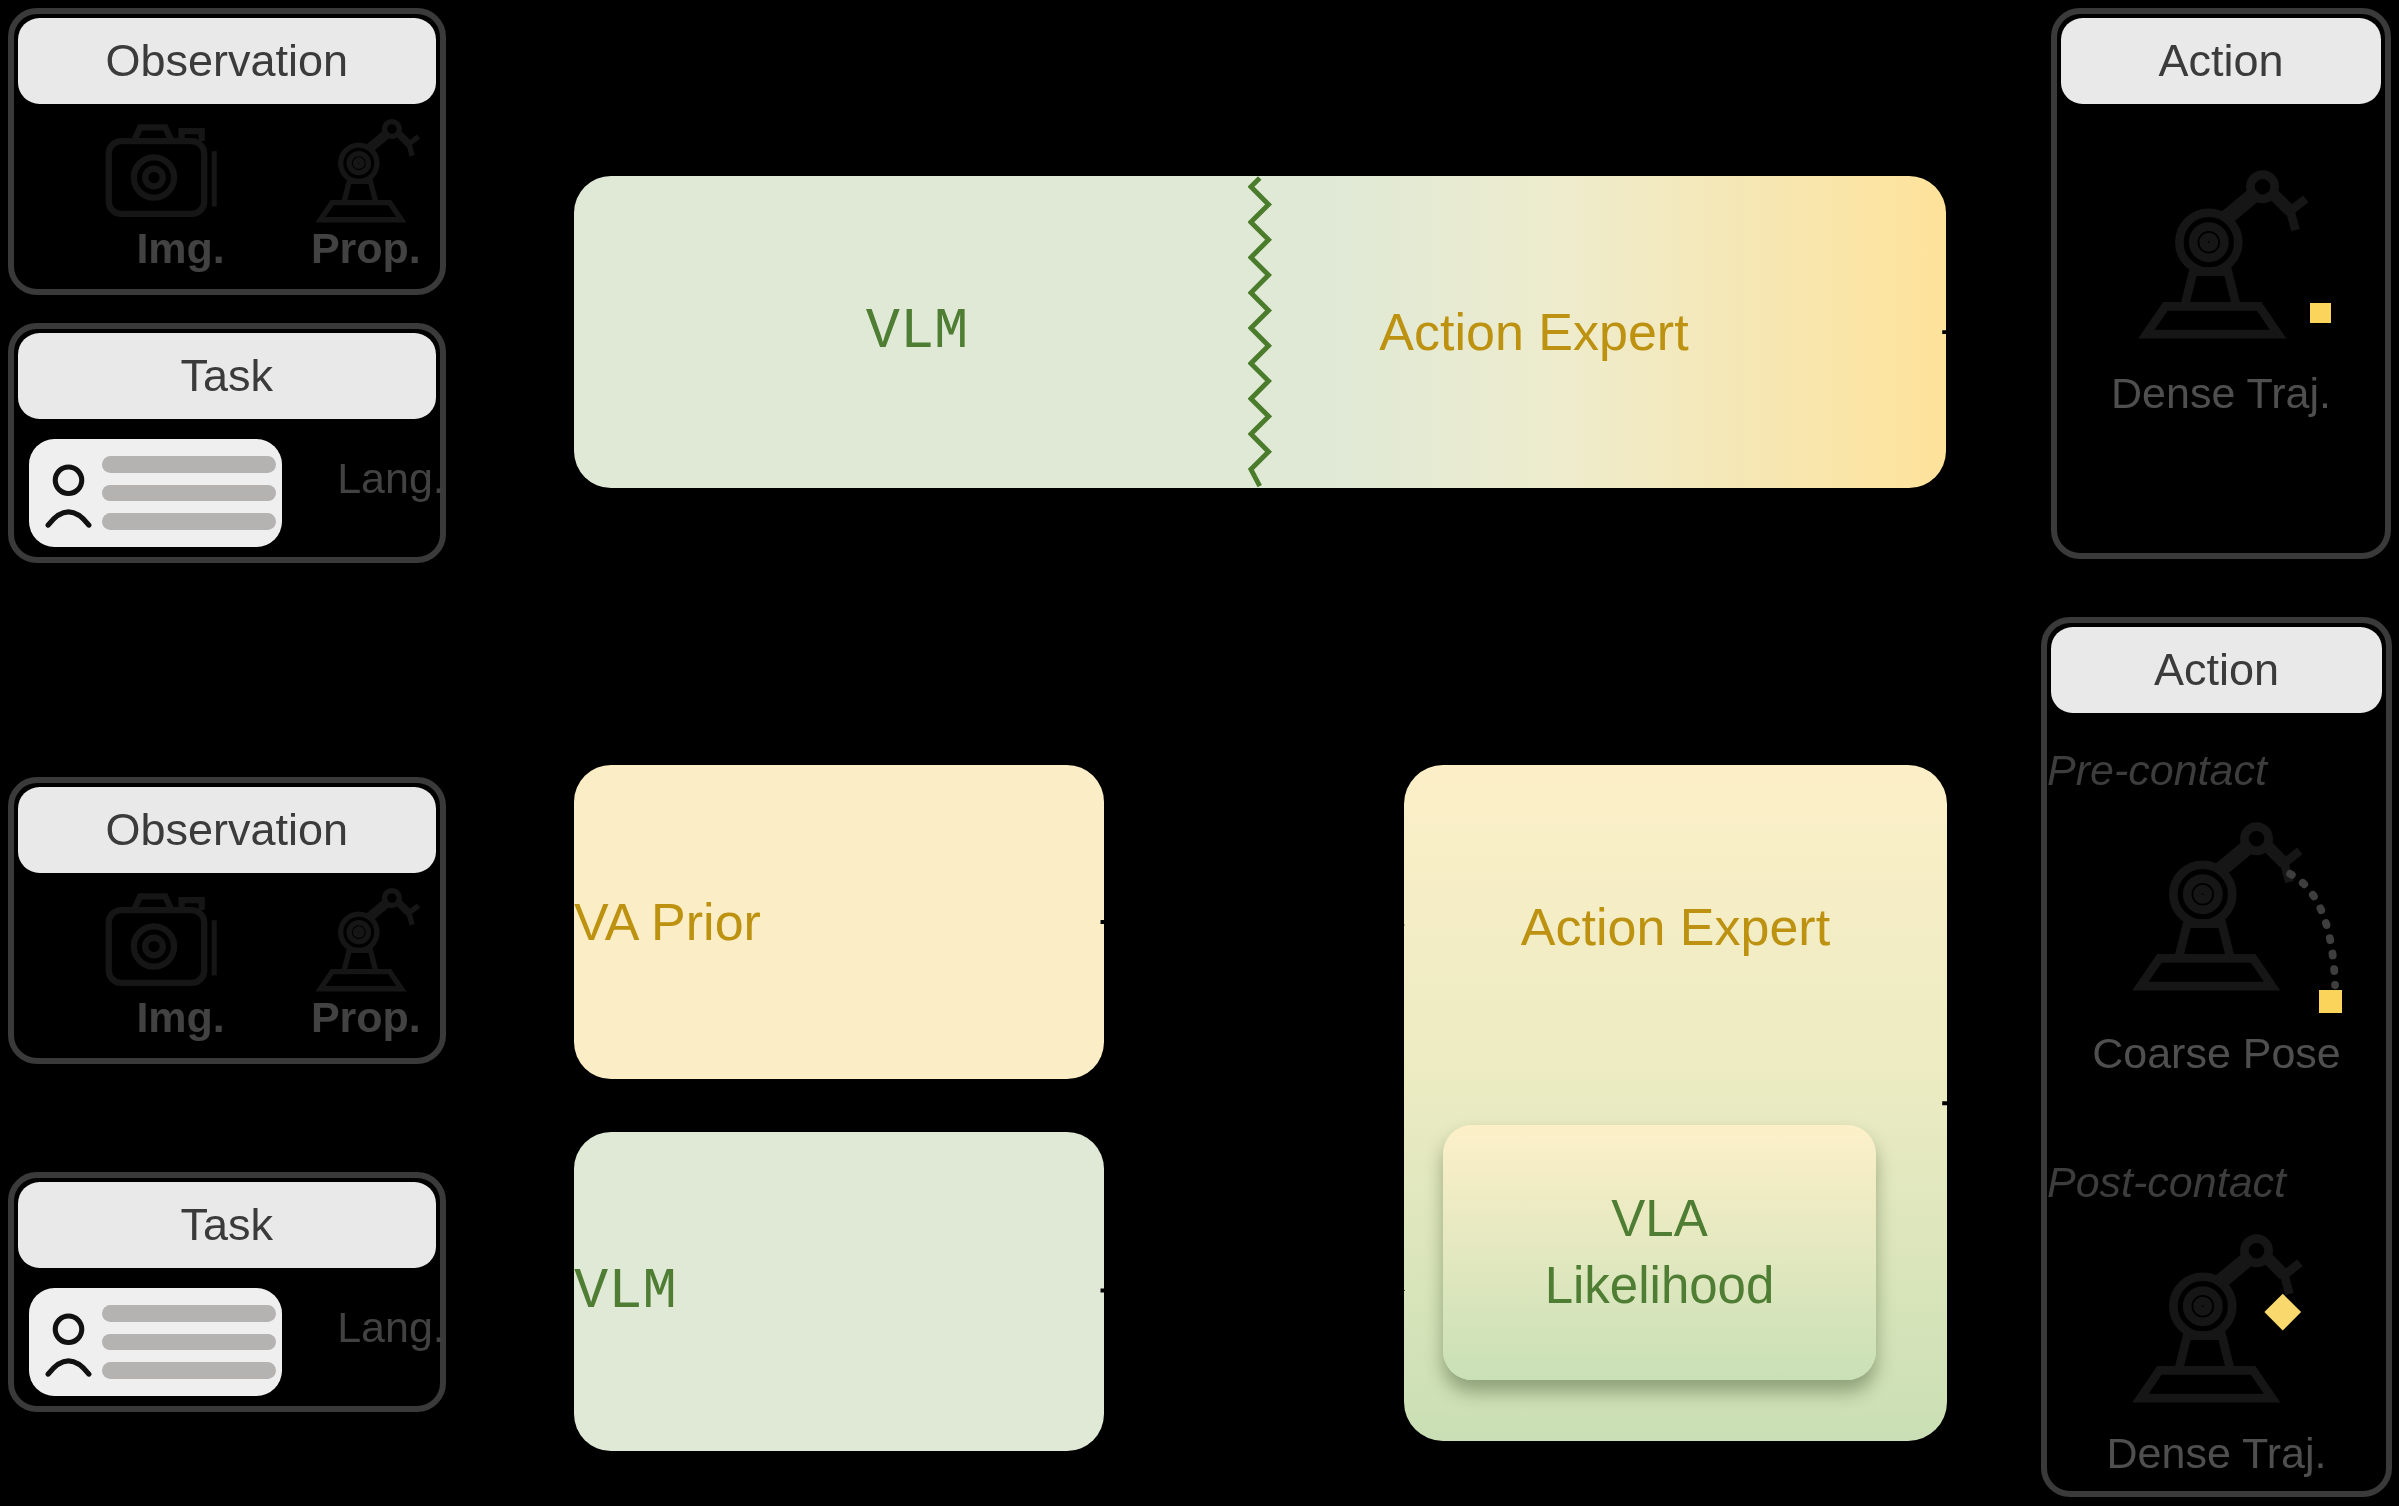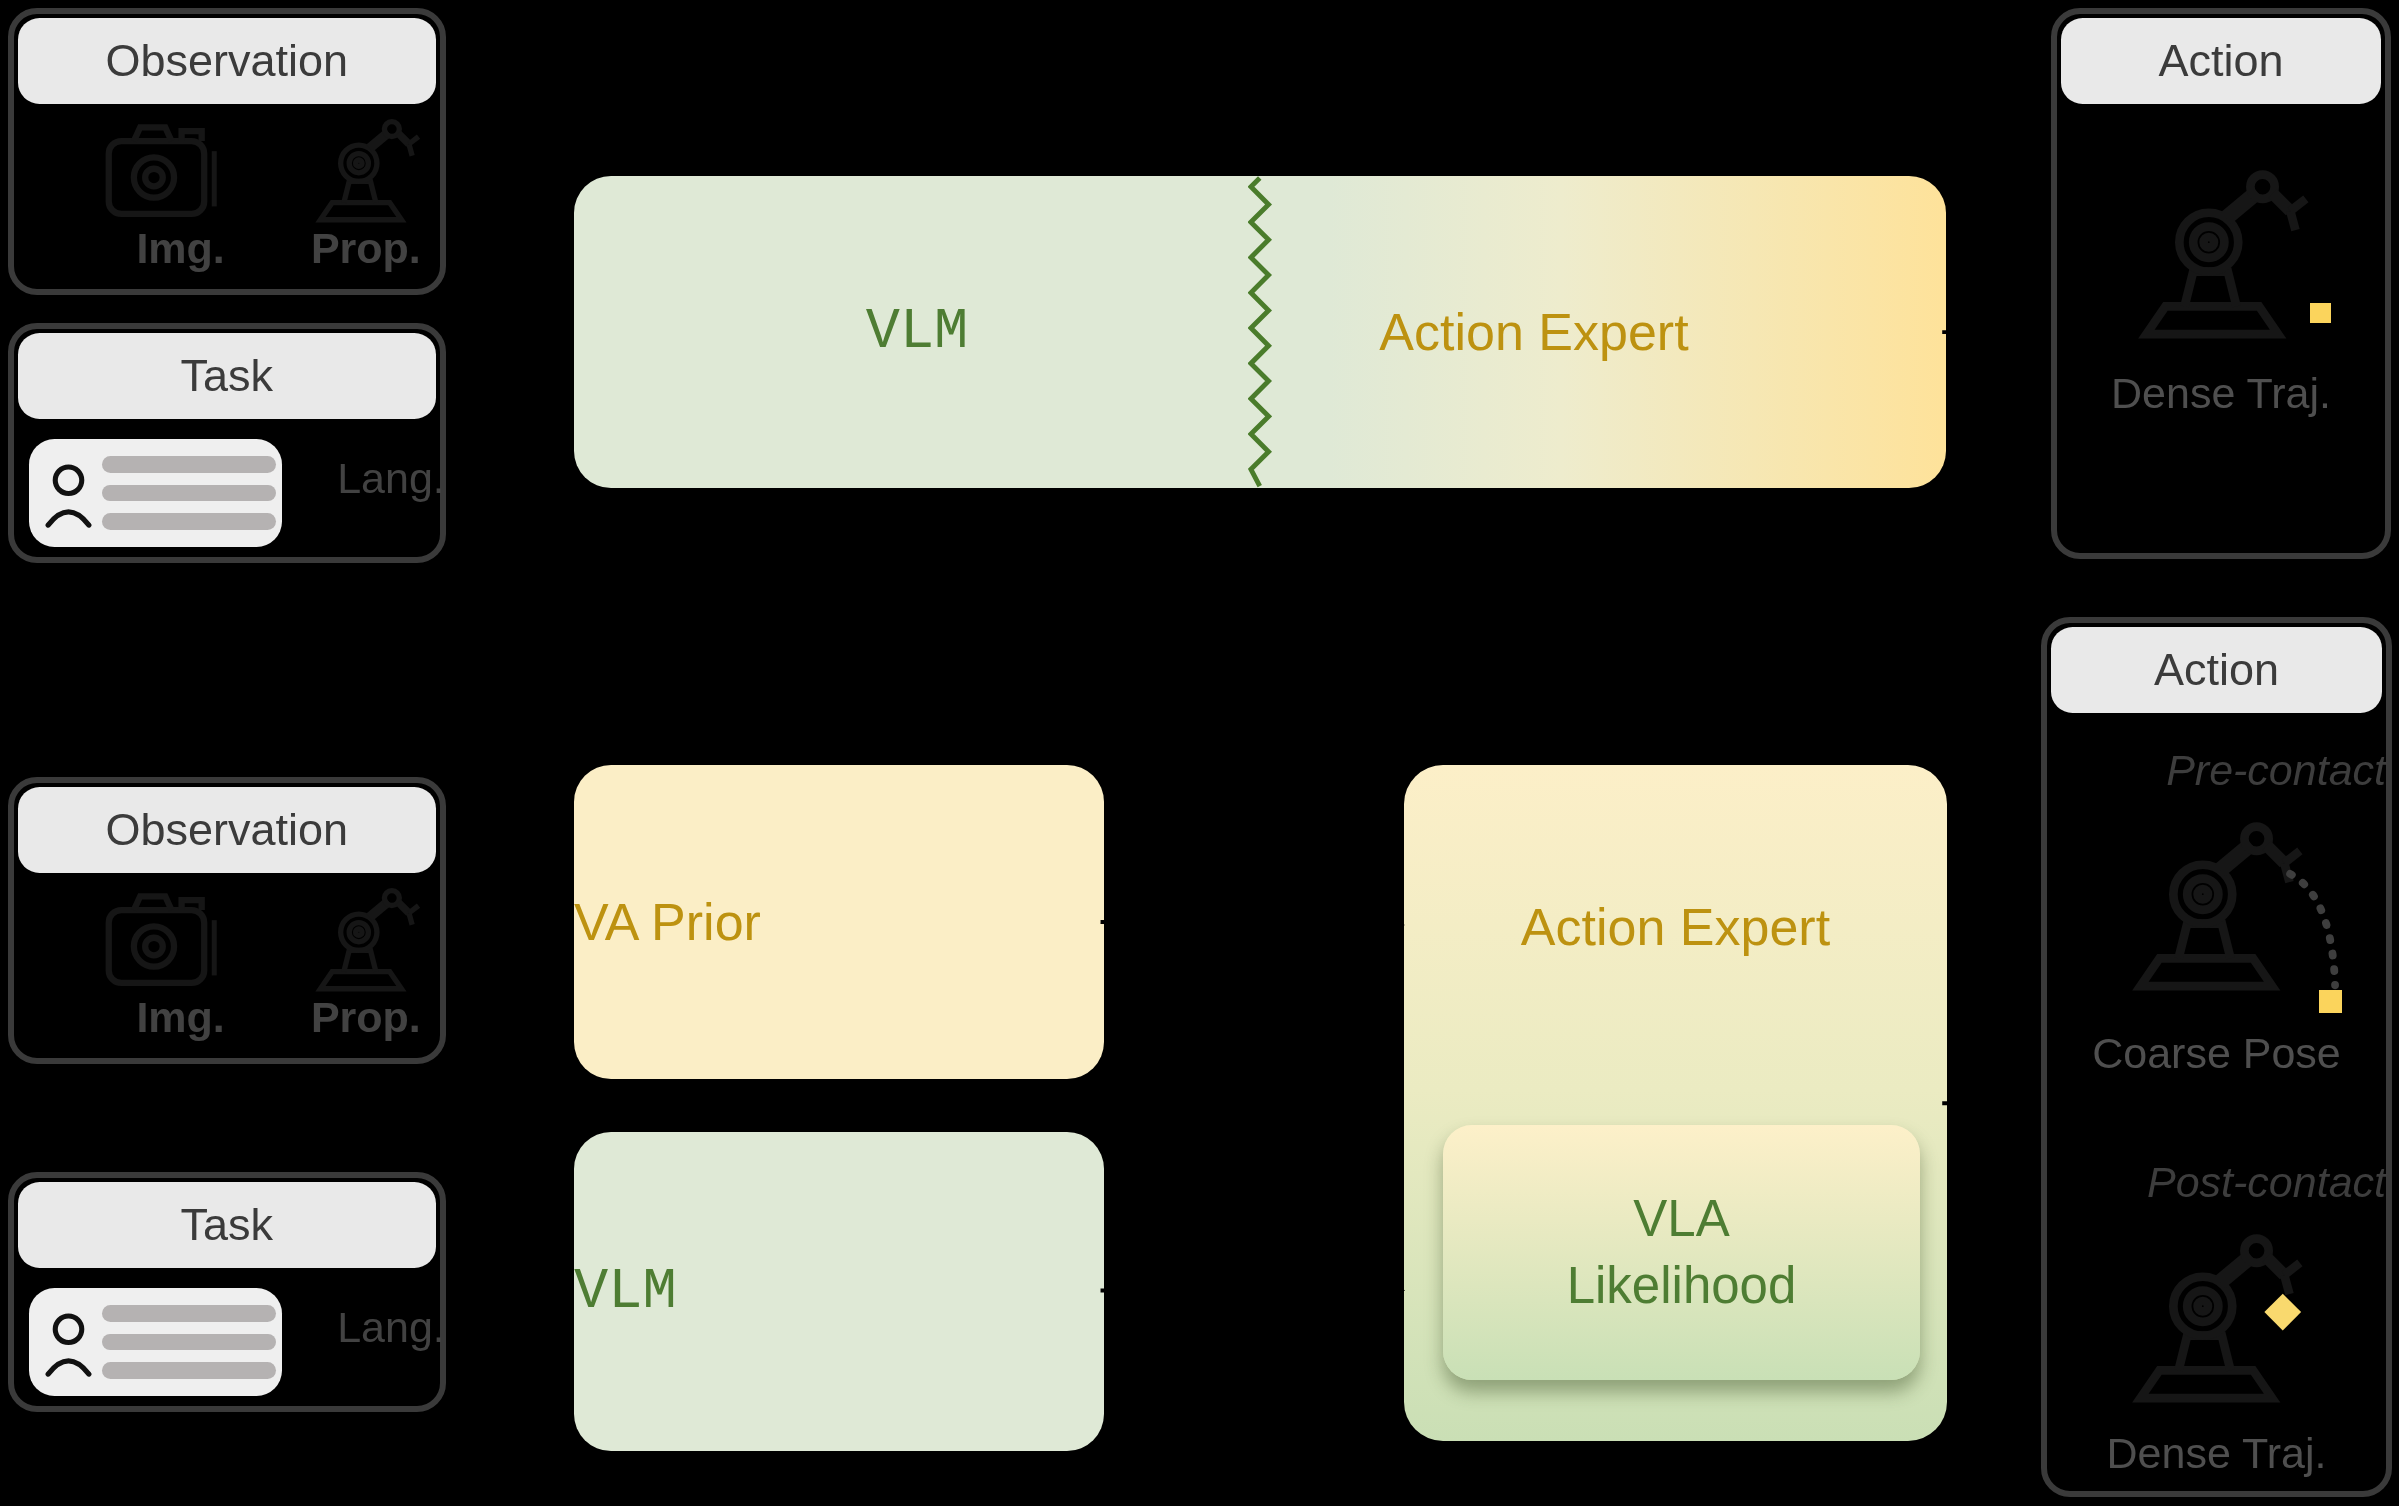--- a/index.html
+++ b/index.html
@@ -17,35 +17,35 @@
   .canvas{position:relative;width:2399px;height:1506px;background:var(--bg);overflow:hidden;}
 
   
   .iobox{position:absolute;border:6.9px solid var(--border-color);border-radius:29px;background:transparent;}
   .iohead{position:absolute;left:3.9px;right:3.9px;top:3.9px;height:86px;background:var(--header-bg);
           border-radius:21.6px;display:flex;align-items:center;justify-content:center;
           font-size:45px;color:var(--header-text);}
   .cell{position:absolute;display:flex;flex-direction:column;align-items:flex-end;font-weight:bold;}
   .small-label{font-size:43px;color:var(--label-gray);}
   .caption{position:absolute;left:0;right:0;text-align:center;font-size:43px;color:var(--caption-gray);}
-  .phase{position:absolute;left:0;right:0;text-align:right;font-size:43px;font-style:italic;color:var(--italic-gray);}
+  .phase{position:absolute;left:0;right:0;text-align:left;font-size:43px;font-style:italic;color:var(--italic-gray);}
 
   
   .block{position:absolute;border-radius:37px;display:flex;align-items:center;justify-content:flex-start;}
   .green-txt{font-size:57px;color:var(--green-text);font-family:Liberation Mono, monospace;}
   .gold-txt{font-size:52px;color:var(--gold-text);}
 
   .topblock{position:absolute;left:574px;top:176px;width:1372px;height:312px;border-radius:37px;
     background:linear-gradient(90deg,var(--green-fill) 0%,var(--green-fill) 55%,var(--yellow-grad-mid) 72%,var(--yellow-grad-end) 100%);}
   .topblock .half{position:absolute;top:0;height:100%;width:686px;display:flex;align-items:center;justify-content:center;}
 
   .ae2{position:absolute;left:1404px;top:765px;width:543px;height:676px;border-radius:39px;
     background:linear-gradient(180deg,var(--ae2-top) 0%,var(--ae2-mid) 48%,var(--ae2-bottom) 100%);}
   .ae2-label{position:absolute;left:0;top:0;width:100%;height:323px;display:flex;align-items:center;justify-content:center;}
-  .vla{position:absolute;left:39px;top:360px;width:477px;height:255px;border-radius:29px;
+  .vla{position:absolute;left:39px;top:360px;width:433px;height:255px;border-radius:29px;
     background:linear-gradient(180deg,var(--vla-top) 0%,var(--vla-bottom) 100%);
     box-shadow:0 11.8px 17.6px rgba(45,65,25,.40);
     display:flex;flex-direction:column;align-items:center;justify-content:center;
     font-size:51px;line-height:1.3;color:var(--green-text);}
 
   
   .task-card{position:absolute;left:15.7px;top:110px;width:253px;height:108px;border-radius:25.5px;
     background:var(--card-bg);display:flex;align-items:center;}
   .bars{display:flex;flex-direction:column;gap:11.8px;margin-left:7.8px;}
   .bar{width:174px;height:16.7px;border-radius:8.8px;background:var(--bar-gray);}

